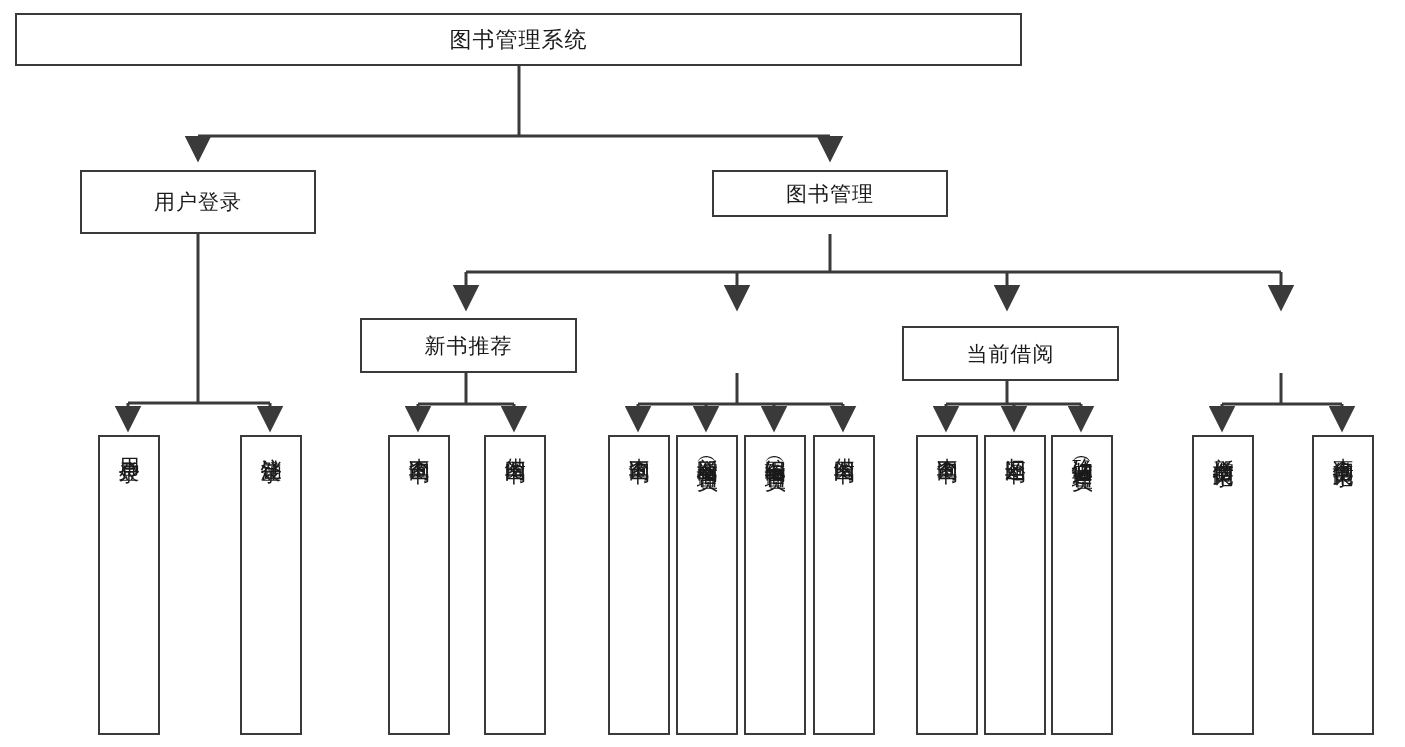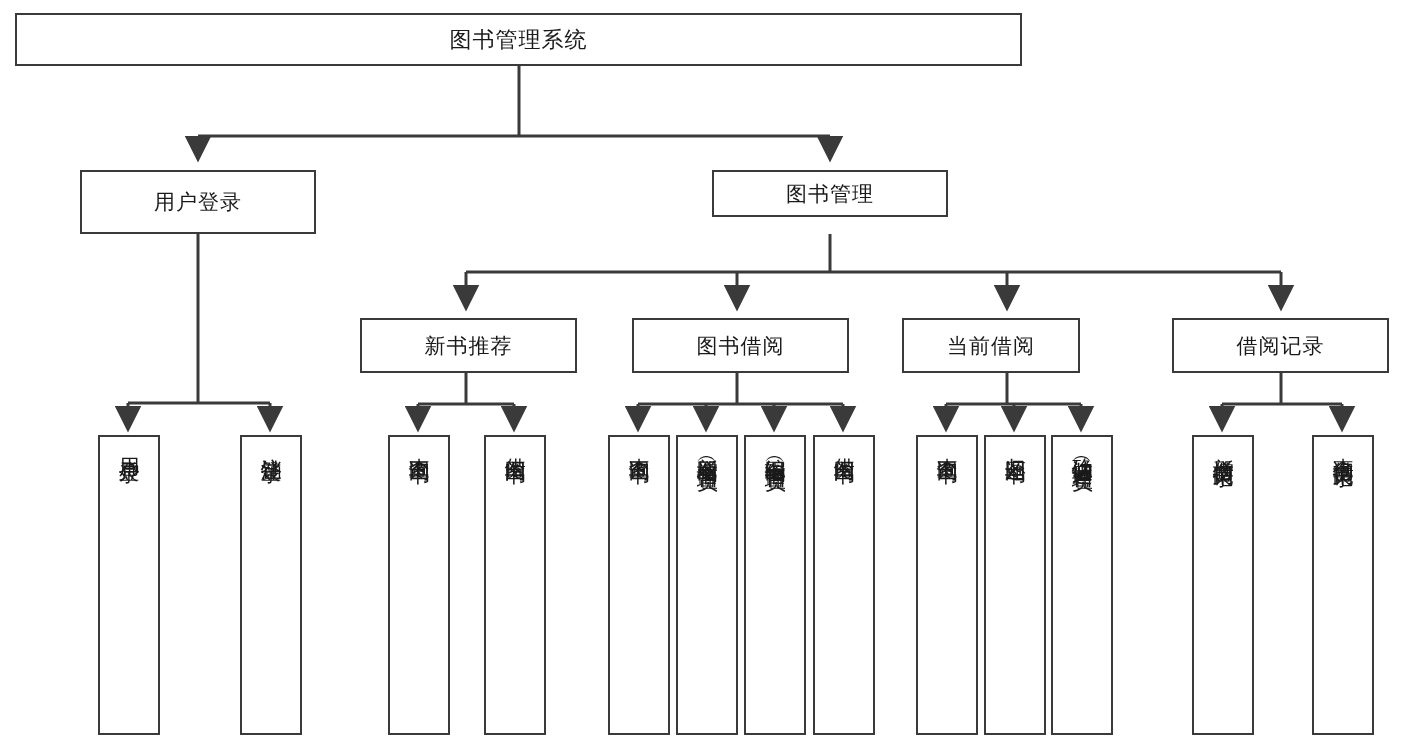--- a/index.html
+++ b/index.html
@@ -128,28 +128,22 @@
   <div class="node node-h" style="left:80px; top:170px; width:236px; height:64px;">
     <span class="label">用户登录</span>
   </div>
   <div class="node node-h" style="left:712px; top:170px; width:236px; height:47px;">
     <span class="label">图书管理</span>
   </div>
 
   <div class="node node-h" style="left:360px; top:318px; width:217px; height:55px;">
     <span class="label">新书推荐</span>
   </div>
-  <div class="node node-h" style="left:632px; top:318px; width:217px; height:55px;">
-    <span class="label">图书借阅</span>
-  </div>
-  <div class="node node-h" style="left:902px; top:318px; width:178px; height:55px;">
+  <div class="node node-h" style="left:902px; top:326px; width:217px; height:55px;">
     <span class="label">当前借阅</span>
-  </div>
-  <div class="node node-h" style="left:1172px; top:318px; width:217px; height:55px;">
-    <span class="label">借阅记录</span>
   </div>
 
   <div class="node leaf" style="left:98px; top:435px; width:62px; height:300px;">
     <span class="label">用户登录</span>
   </div>
   <div class="node leaf" style="left:240px; top:435px; width:62px; height:300px;">
     <span class="label">注销登录</span>
   </div>
 
   <div class="node leaf" style="left:388px; top:435px; width:62px; height:300px;">

